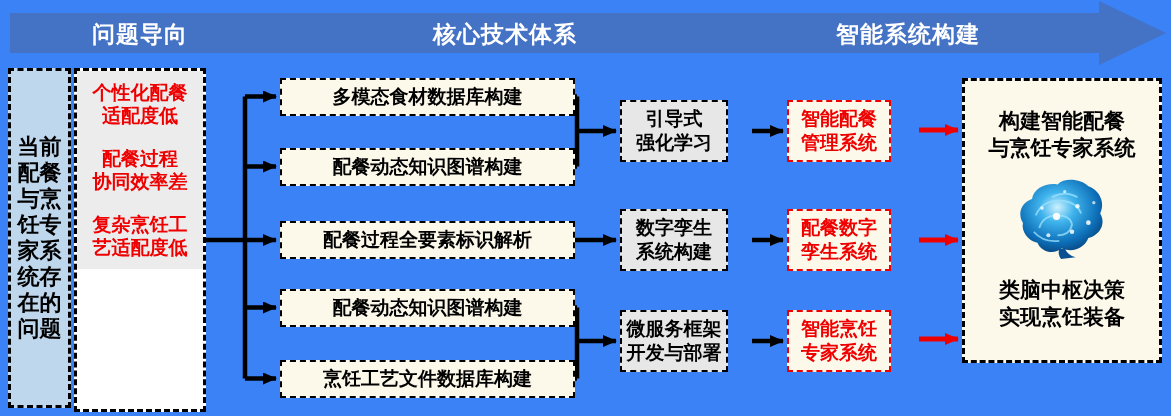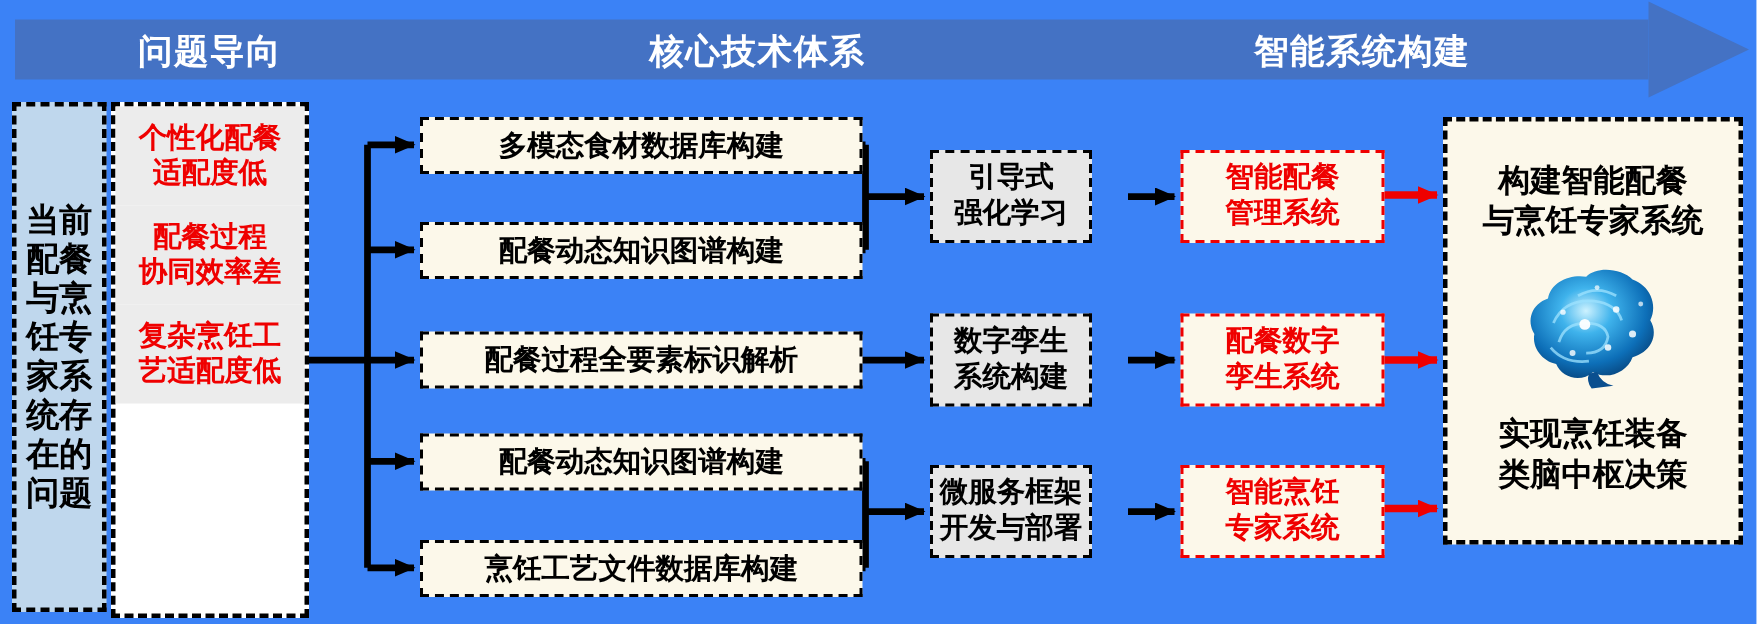--- a/index.html
+++ b/index.html
@@ -45,21 +45,21 @@
     font-size:19px;color:#000;white-space:nowrap;
   }
   
   .method-box{
     position:absolute;left:620px;width:108px;height:62px;background:#E7E7E7;
     display:flex;flex-direction:column;justify-content:center;align-items:center;
   }
   .method-line{font-size:19px;line-height:24px;color:#000;white-space:nowrap;}
   
   .sys-box{
-    position:absolute;left:787px;width:136px;height:62px;
+    position:absolute;left:787px;width:104px;height:62px;
     border:2.5px dashed #EF0000;box-sizing:border-box;
     display:flex;flex-direction:column;justify-content:center;align-items:center;
   }
   .sys-line{font-size:19px;line-height:24px;color:#EF0000;white-space:nowrap;}
   
   .goal-box{
     position:absolute;left:962px;top:78px;width:200px;height:285px;
     display:flex;flex-direction:column;justify-content:space-between;align-items:center;
     padding:26px 0 30px 0;
   }
@@ -200,18 +200,18 @@
         <circle cx="72" cy="34" r="2.4" opacity="0.85"></circle>
         <circle cx="84" cy="52" r="2.6" opacity="0.85"></circle>
         <circle cx="33" cy="36" r="2" opacity="0.8"></circle>
         <circle cx="40" cy="66" r="2.2" opacity="0.8"></circle>
         <circle cx="66" cy="62" r="2.4" opacity="0.85"></circle>
         <circle cx="90" cy="30" r="1.8" opacity="0.7"></circle>
         <circle cx="58" cy="18" r="1.8" opacity="0.7"></circle>
       </g>
     </svg>
     <div>
+      <div class="goal-line">类脑中枢决策</div>
       <div class="goal-line">实现烹饪装备</div>
-      <div class="goal-line">类脑中枢决策</div>
     </div>
   </div>
 
 </div>
 
 </body></html>

